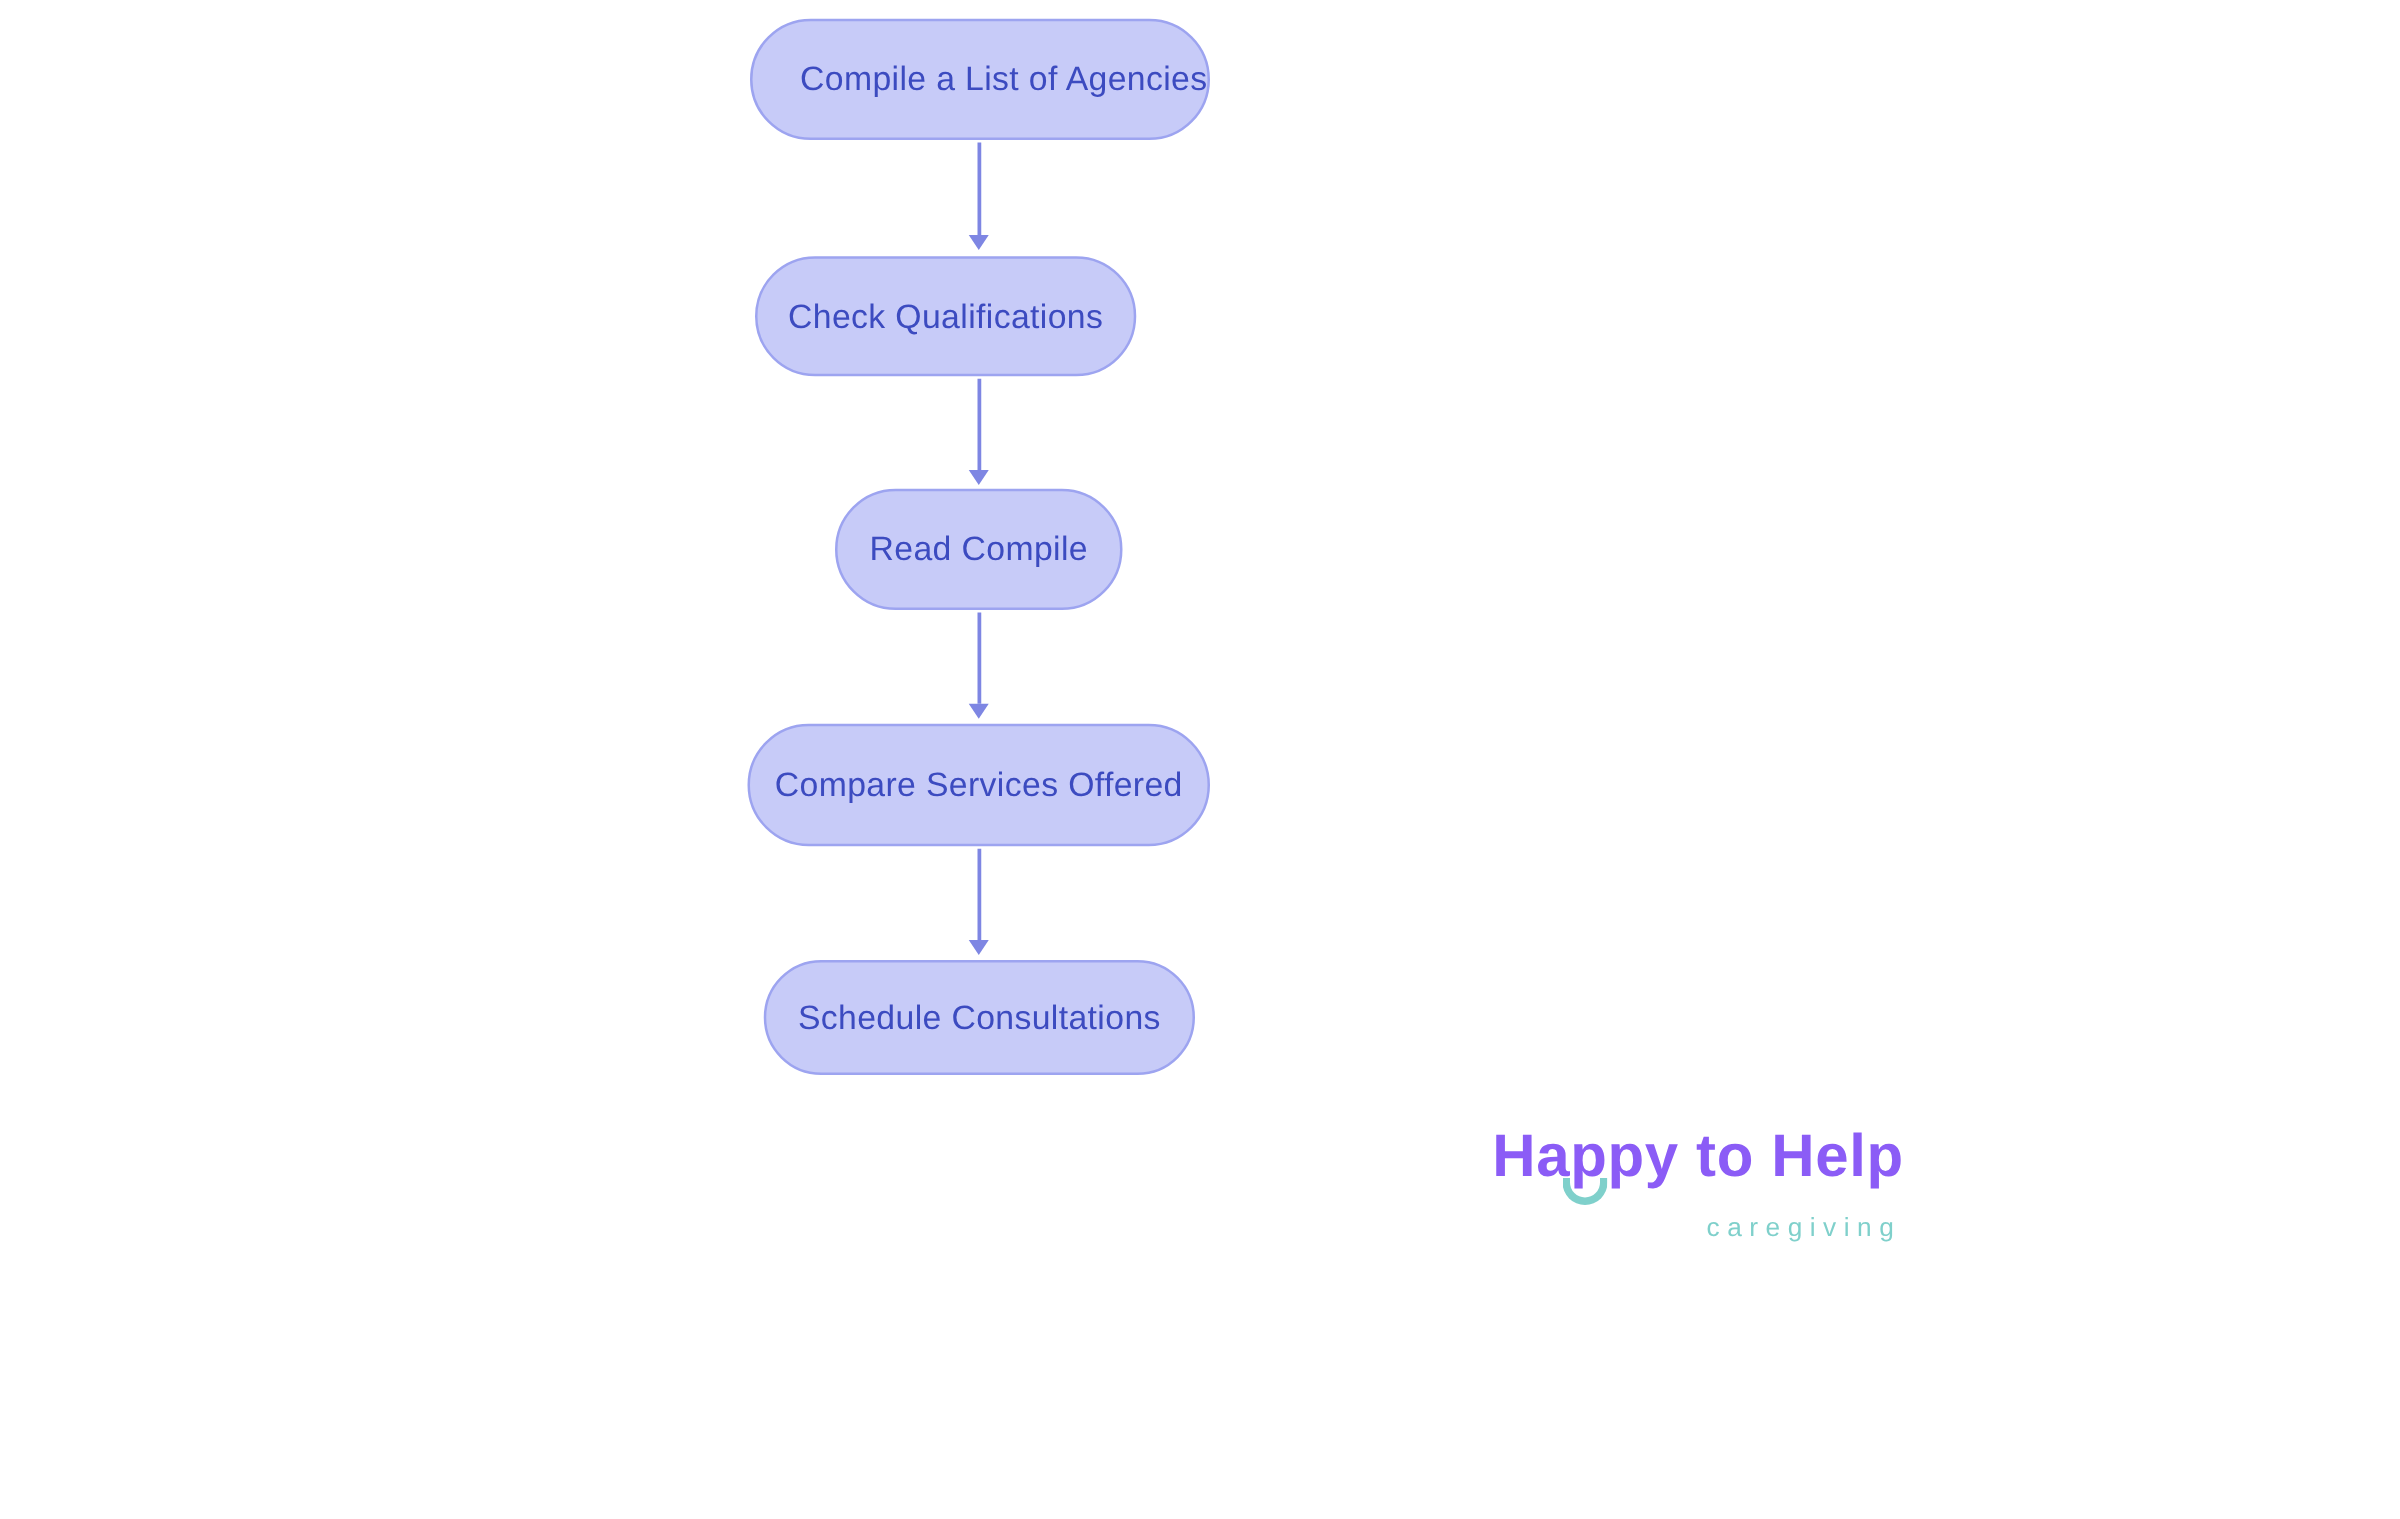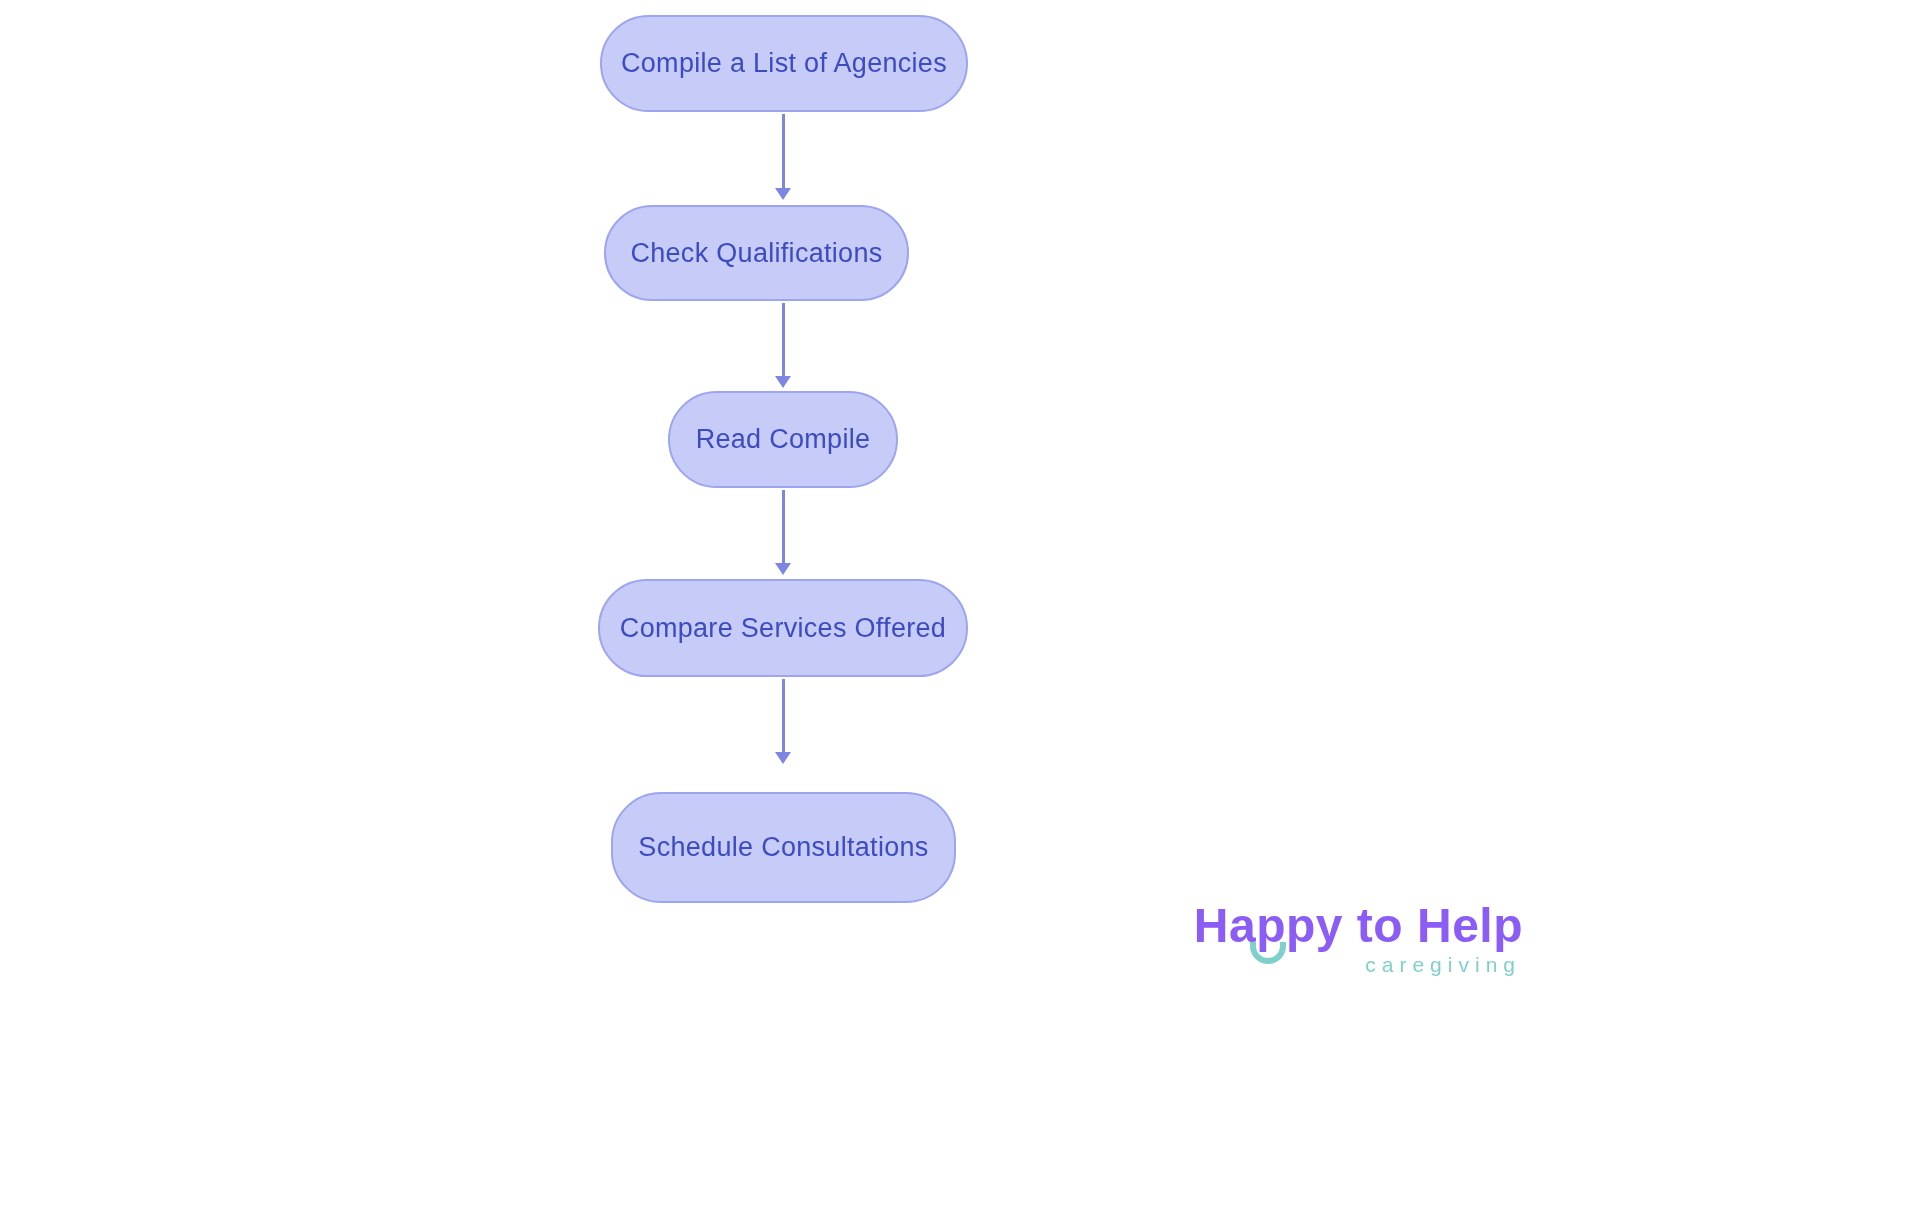--- a/index.html
+++ b/index.html
@@ -21,25 +21,25 @@
     border: 2px solid #9da4f0;
     border-radius: 50px;
     display: flex;
     align-items: center;
     justify-content: center;
     color: #3c4bc0;
     font-size: 27px;
     font-weight: 500;
     letter-spacing: 0.3px;
   }
-  .node-1 { left: 600px; top: 15px;  width: 368px; height: 97px; }
+  .node-1 { left: 600px; top: 15px;  width: 368px; height: 97px; justify-content: flex-end; }
   .node-2 { left: 604px; top: 205px; width: 305px; height: 96px; }
   .node-3 { left: 668px; top: 391px; width: 230px; height: 97px; }
   .node-4 { left: 598px; top: 579px; width: 370px; height: 98px; text-align: right; }
-  .node-5 { left: 611px; top: 792px; width: 345px; height: 111px; }
+  .node-5 { left: 611px; top: 768px; width: 345px; height: 92px; }
 
   .arrow {
     position: absolute;
     left: 773px;
     width: 21px;
   }
   .arrow .line {
     position: absolute;
     left: 9px;
     top: 0;
@@ -83,21 +83,21 @@
     position: absolute;
     left: 92px;
     top: 44px;
     width: 36px;
     height: 22px;
     border: 6px solid #7fd0cb;
     border-top: none;
     border-radius: 0 0 24px 24px;
   }
   .logo-tagline {
-    margin-top: 0;
+    margin-top: 18px;
     color: #7fd0cb;
     font-size: 21px;
     font-weight: 500;
     letter-spacing: 6px;
     padding-right: 2px;
   }
 </style>
 </head>
 <body>
 

